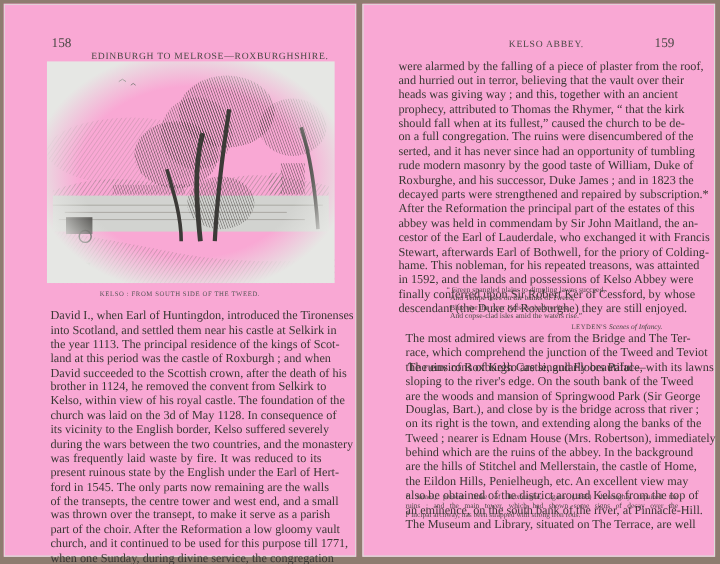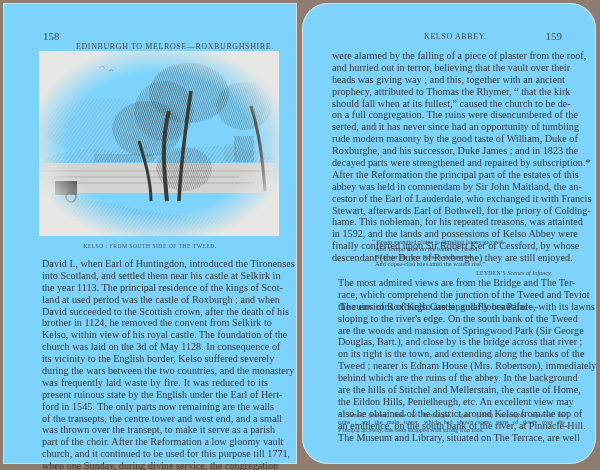--- a/index.html
+++ b/index.html
@@ -7,25 +7,25 @@
       width: 600px; height: 470px; overflow: hidden;
       background: #8e7c70;
       font-family: "Liberation Serif", "DejaVu Serif", serif;
       color: #3a3835;
       position: relative;
     }
     .page {
       position: absolute;
       top: 3px;
       height: 461px;
-      background: #7dd3fc;
+      background: #f9a8d4;
       box-shadow: inset 0 0 0 1px #dcdcd8;
     }
     .page.left { left: 3px; width: 294px; }
-    .page.right { left: 302px; width: 294px; border-radius: 26px; }
+    .page.right { left: 302px; width: 294px; }
 
     .running-head {
       position: absolute; top: 29px;
       font-size: 8px; letter-spacing: 0.6px;
       color: #4a4845;
     }
     .folio { position: absolute; top: 27px; font-size: 11px; color: #4a4845; }
     .left .folio { left: 40px; }
     .left .running-head { left: 73px; margin-top: 10px; }
     .right .folio { right: 34px; }
@@ -126,21 +126,21 @@
       <path d="M60 17 l3 -2 l3 2 M70 20 l2 -1.5 l2 1.5" stroke="#3c3a37" stroke-width="0.7" fill="none"></path>
       <rect x="0" y="0" width="240" height="185" fill="url(#vig)"></rect>
     </svg>
   </div>
   <div class="caption">KELSO : FROM SOUTH SIDE OF THE TWEED.</div>
 
   <div class="body-text">
     <span class="line">David I., when Earl of Huntingdon, introduced the Tironenses</span>
     <span class="line">into Scotland, and settled them near his castle at Selkirk in</span>
     <span class="line">the year 1113.   The principal residence of the kings of Scot-</span>
-    <span class="line">land at used period was the castle of Roxburgh ; and when</span>
+    <span class="line">land at this period was the castle of Roxburgh ; and when</span>
     <span class="line">David succeeded to the Scottish crown, after the death of his</span>
     <span class="line">brother in 1124, he removed the convent from Selkirk to</span>
     <span class="line">Kelso, within view of his royal castle.   The foundation of the</span>
     <span class="line">church was laid on the 3d of May 1128.   In consequence of</span>
     <span class="line">its vicinity to the English border, Kelso suffered severely</span>
     <span class="line">during the wars between the two countries, and the monastery</span>
     <span class="line">was frequently laid waste by fire.   It was reduced to its</span>
     <span class="line">present ruinous state by the English under the Earl of Hert-</span>
     <span class="line">ford in 1545.   The only parts now remaining are the walls</span>
     <span class="line">of the transepts, the centre tower and west end, and a small</span>

